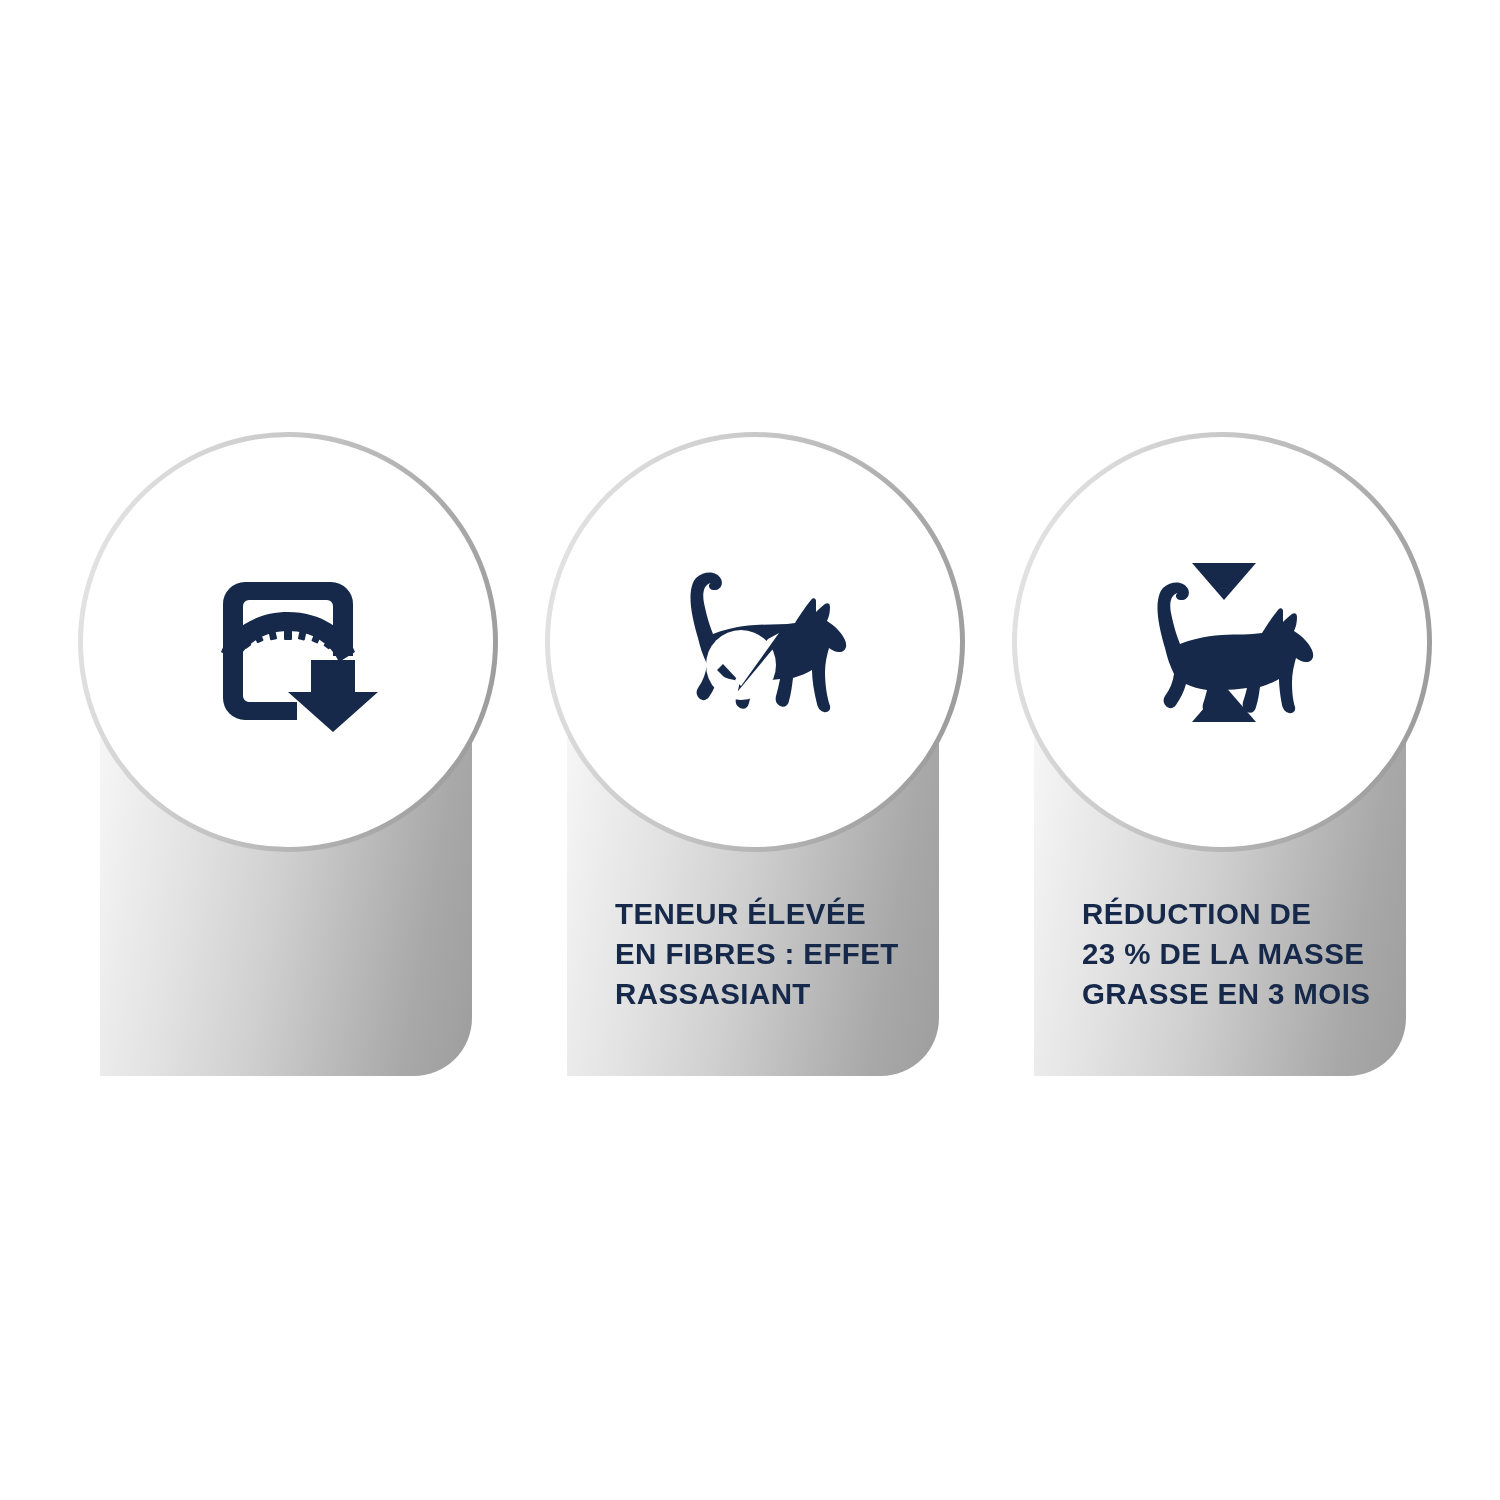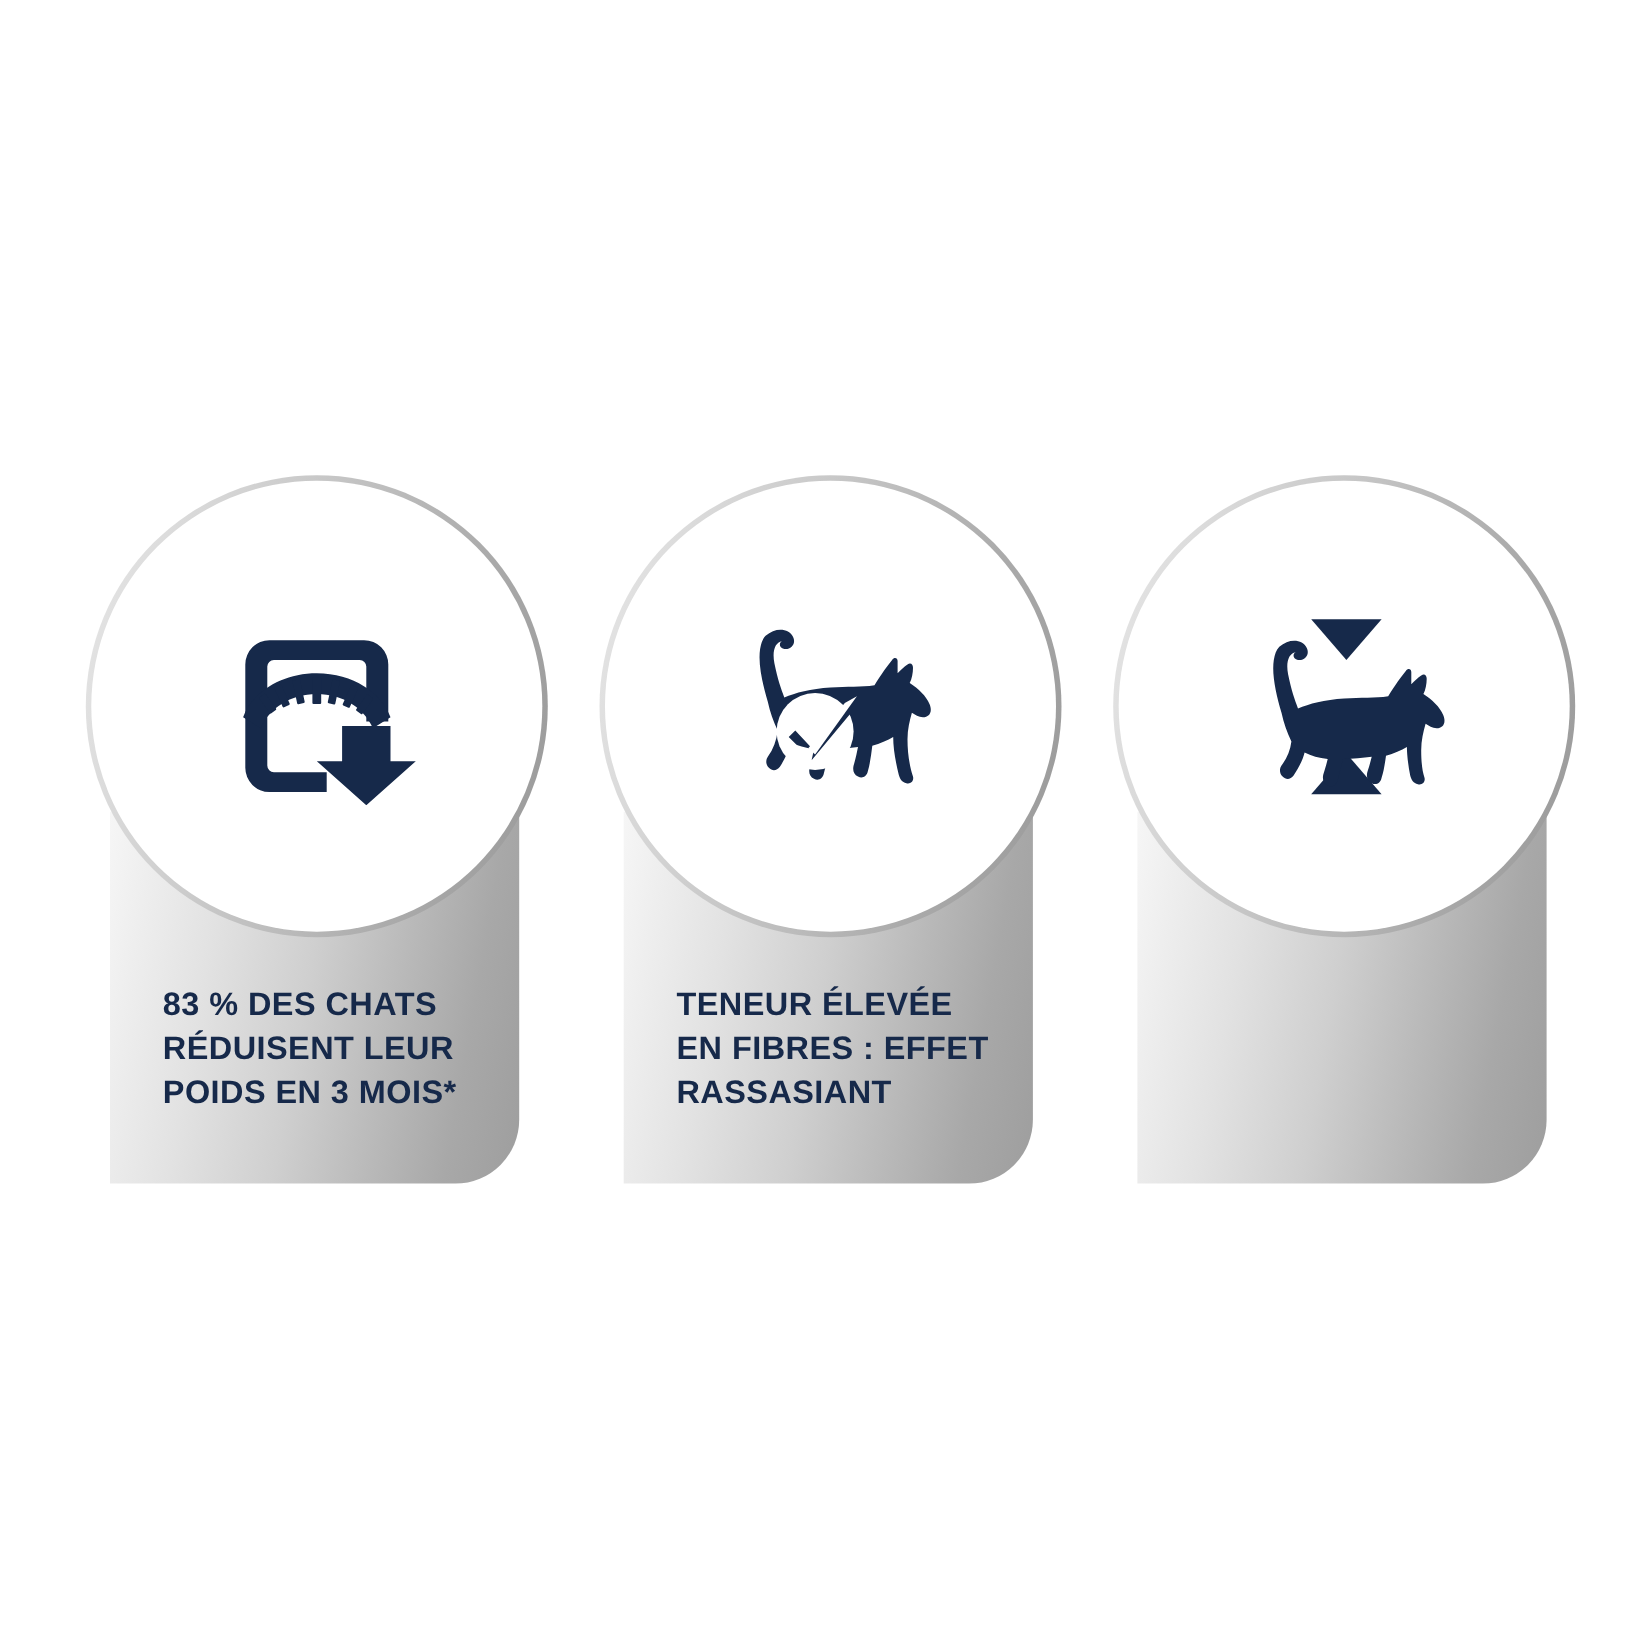--- a/index.html
+++ b/index.html
@@ -140,23 +140,20 @@
             <rect x="135" y="79" width="7" height="18" rx="1" transform="rotate(36 138 88)"></rect>
             <rect x="75" y="66" width="7" height="22" rx="1" transform="rotate(-12 78 77)"></rect>
             <rect x="60" y="71" width="7" height="20" rx="1" transform="rotate(-24 63 81)"></rect>
             <rect x="47" y="79" width="7" height="18" rx="1" transform="rotate(-36 50 88)"></rect>
           </g>
 
           <path d="M118 108 L162 108 L162 140 L185 140 L140 180 L95 140 L118 140 Z" fill="#16294a"></path>
         </svg>
       </div>
 
-      <div class="card-caption">83 % DES CHATS
-RÉDUISENT LEUR
-POIDS EN 3 MOIS*</div>
     </div>
 
     <div class="card card-2">
       <div class="card-body"></div>
 
       <div class="card-circle">
         <div class="card-circle-inner"></div>
       </div>
 
       <div class="card-icon">
@@ -273,16 +270,19 @@
                    C62 137 58 144 54 150
                    C51 154 47 154 44 151
                    C41 148 41 144 43 141
                    C48 134 51 127 52 119
                    C48 111 45 102 43 93
                    C38 76 34 58 36 45
                    C37 40 38 36 41 33 Z" fill="#16294a"></path>
         </svg>
       </div>
 
+      <div class="card-caption">RÉDUCTION DE
+23 % DE LA MASSE
+GRASSE EN 3 MOIS</div>
     </div>
 
   </div>
 </div>
 
 </body></html>

